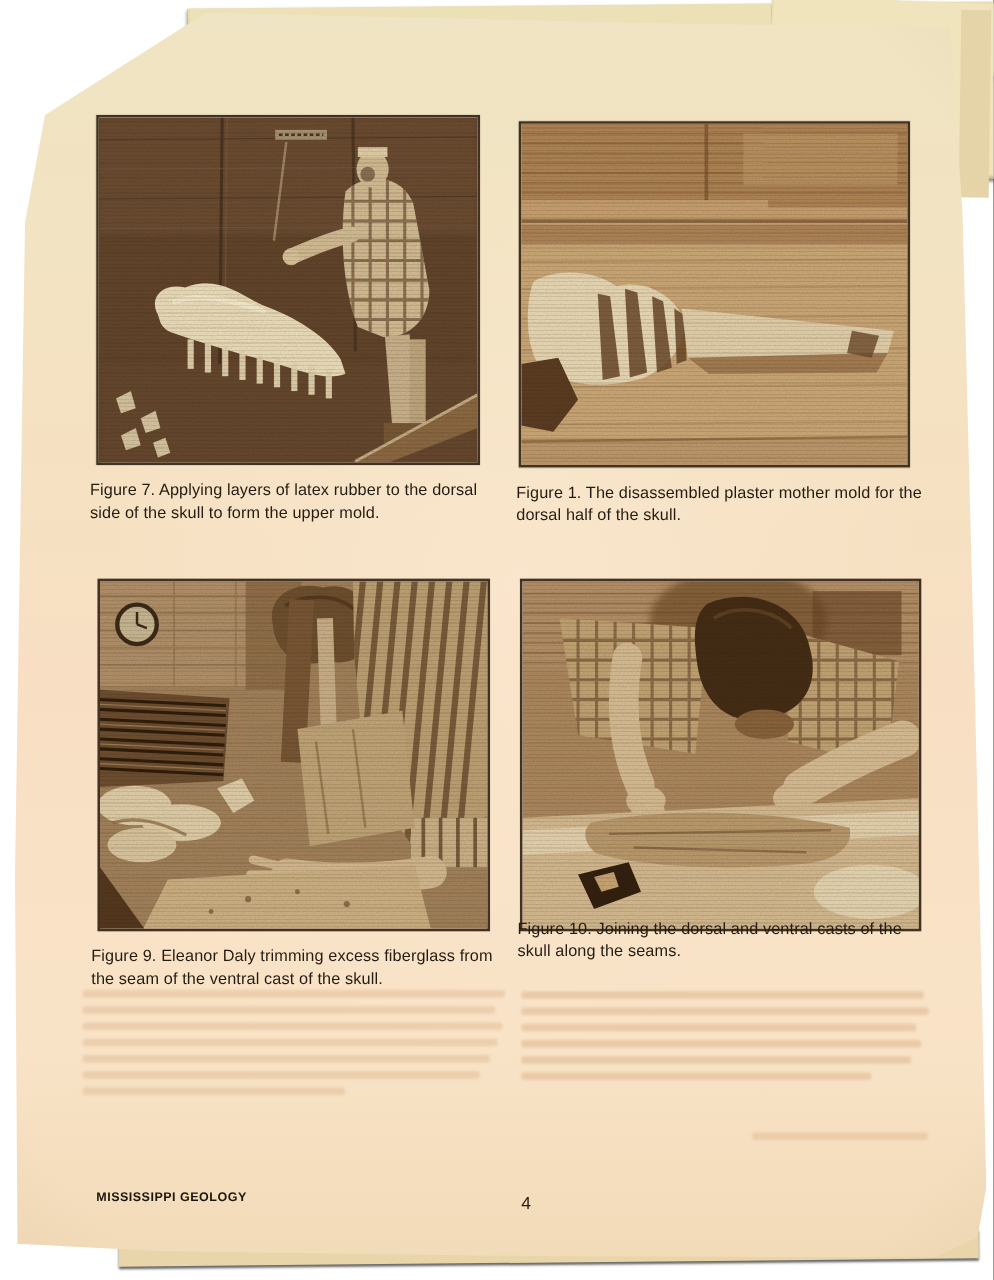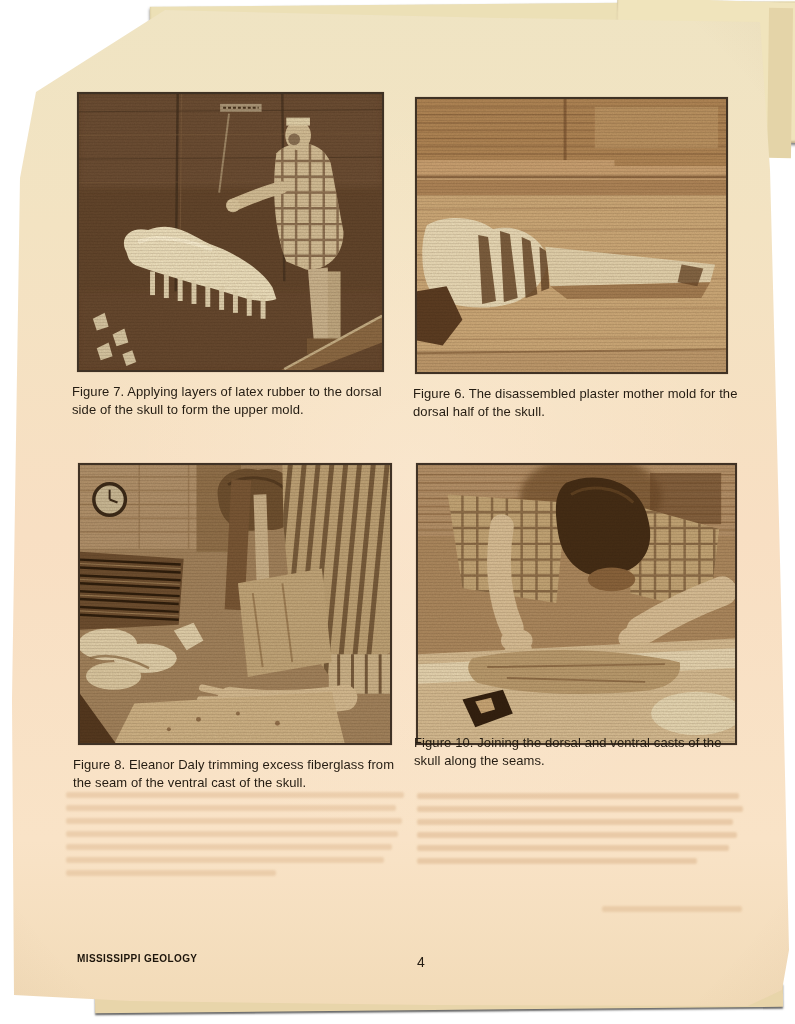--- a/index.html
+++ b/index.html
@@ -185,21 +185,21 @@
           </g>
           <path d="M0,195 L30,190 L46,224 L26,250 L0,245 Z" fill="#5c3d22"></path>
           <polygon points="130,150 302,168 297,186 135,190" fill="#e4d4b0"></polygon>
           <polygon points="135,190 297,186 288,202 152,203" fill="#8a6038" opacity=".6"></polygon>
           <polygon points="268,168 290,172 284,190 264,186" fill="#6b4a2a" opacity=".8"></polygon>
           <rect x="0" y="255" width="313" height="22" fill="#b9946a" opacity=".7"></rect>
           <line x1="0" y1="258" x2="313" y2="254" stroke="#6e4a28" stroke-width="2" opacity=".5"></line>
           <rect width="313" height="277" filter="url(#grainF)" opacity=".4" style="mix-blend-mode:multiply"></rect>
         </svg>
       </div>
-      <figcaption class="caption" style="left:413px; top:385px;">Figure 6. The disassembled plaster mother mold for the dorsal half of the skull.</figcaption>
+      <figcaption class="caption" style="left:413px; top:385px;">Figure 1. The disassembled plaster mother mold for the dorsal half of the skull.</figcaption>
     </figure>
 
     <figure>
       <div class="photo" style="left:78px; top:463px; width:314px; height:282px;">
         <svg viewBox="0 0 314 282" preserveAspectRatio="none">
           <rect width="314" height="282" fill="#a3845e"></rect>
           <rect x="0" y="0" width="160" height="85" fill="#b2936d"></rect>
           <g stroke="#977751" stroke-width="1.5" opacity=".7">
             <line x1="0" y1="12" x2="160" y2="12"></line>
               <line x1="0" y1="26" x2="160" y2="26"></line>
@@ -280,21 +280,21 @@
           <g fill="#7a5634" opacity=".7">
             <circle cx="120" cy="258" r="2.5"></circle>
               <circle cx="160" cy="252" r="2"></circle>
             <circle cx="200" cy="262" r="2.5"></circle>
               <circle cx="90" cy="268" r="2"></circle>
           </g>
           <polygon points="0,232 36,282 0,282" fill="#55391f"></polygon>
           <rect width="314" height="282" filter="url(#grainF)" opacity=".42" style="mix-blend-mode:multiply"></rect>
         </svg>
       </div>
-      <figcaption class="caption" style="left:73px; top:756px;">Figure 8. Eleanor Daly trimming excess fiberglass from the seam of the ventral cast of the skull.</figcaption>
+      <figcaption class="caption" style="left:73px; top:756px;">Figure 9. Eleanor Daly trimming excess fiberglass from the seam of the ventral cast of the skull.</figcaption>
     </figure>
 
     <figure>
       <div class="photo" style="left:416px; top:463px; width:321px; height:282px;">
         <svg viewBox="0 0 321 282" preserveAspectRatio="none">
           <rect width="321" height="282" fill="#ad8a60"></rect>
           <rect x="0" y="0" width="321" height="72" fill="#b5926a"></rect>
           <g stroke="#8d6842" stroke-width="1.5" opacity=".6">
             <line x1="0" y1="10" x2="321" y2="10"></line>
               <line x1="0" y1="18" x2="321" y2="18"></line>

